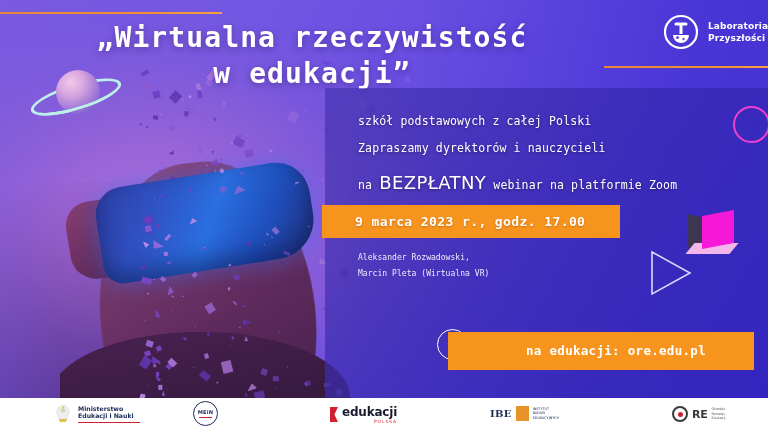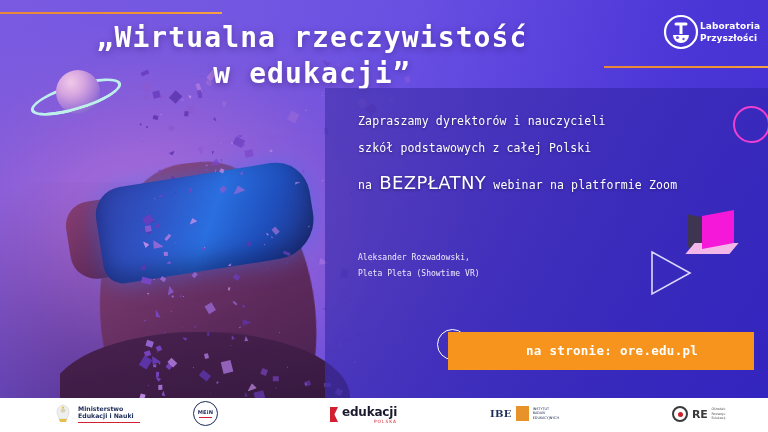--- a/index.html
+++ b/index.html
@@ -128,21 +128,21 @@
   .title{
     position:absolute;left:62px;top:20px;width:500px;
     text-align:center;
     color:#ffffff;
     font-size:28px;line-height:1.28;
     font-weight:700;letter-spacing:1.1px;
     text-shadow:0 2px 7px rgba(40,10,80,.4);
   }
 
   
-  .lab-logo{position:absolute;left:662px;top:8px;width:104px;height:48px;display:flex;align-items:center;}
+  .lab-logo{position:absolute;left:662px;top:8px;width:104px;height:48px;display:flex;align-items:center;gap:8px;}
   .lab-mark{position:relative;width:38px;height:38px;flex:none;}
   .lab-text{
     color:#ffffff;font-family:"DejaVu Sans","Liberation Sans",sans-serif;
     font-size:9px;font-weight:700;line-height:1.35;letter-spacing:.1px;
   }
 
   
   .panel{
     position:absolute;left:325px;top:88px;width:443px;height:311px;
     background:linear-gradient(125deg, rgba(64,48,170,.60) 0%, rgba(60,44,175,.72) 35%, rgba(54,40,185,.88) 70%, rgba(50,36,190,.95) 100%);
@@ -526,36 +526,39 @@
   <div class="cube">
     <div class="cube-side"></div>
     <div class="cube-bottom"></div>
     <div class="cube-front"></div>
   </div>
   <svg class="triangle-outline" style="position:absolute;left:648px;top:248px;width:46px;height:50px;">
     <polygon points="4,4 42,25 4,46" fill="none" stroke="#dcd6ff" stroke-width="1.6"></polygon>
   </svg>
 
   <div class="lead">
+    <div>szkół podstawowych z całej Polski</div>
     <div>Zapraszamy dyrektorów i nauczycieli</div>
-    <div>szkół podstawowych z całej Polski</div>
     <div>
       <span>na </span><span class="free">BEZPŁATNY</span><span> webinar na platformie Zoom</span>
     </div>
   </div>
 
+  <div class="date-banner">
+    <span>9 marca 2023 r., godz. 17.00</span>
+  </div>
 
   <div class="hosts">
     <div>Aleksander Rozwadowski,</div>
-    <div>Pleta Pleta (Showtime VR)</div>
+    <div>Marcin Pleta (Wirtualna VR)</div>
   </div>
 
   <div class="reg-circle"></div>
   <div class="reg-banner">
-    <div class="l2">na stronie: ore.edu.pl</div>
+    <div class="l2">na edukacji: ore.edu.pl</div>
   </div>
 
   <div class="footer">
 
     <div class="flogo f-men">
       <svg width="22" height="22" viewBox="0 0 22 22" aria-hidden="true">
         <path d="M11 2 C7 3 5 6 5 9 c0 3 2 5 2 7 h8 c0-2 2-4 2-7 0-3-2-6-6-7z" fill="#efefef" stroke="#c9c9c9" stroke-width=".5"></path>
         <path d="M9 6 q2-1 4 0 q1 2 0 3 q-2 1-4 0 q-1-1 0-3z" fill="#d8d4b8"></path>
         <circle cx="11" cy="4.6" r="1.1" fill="#e2c04a"></circle>
         <path d="M7 16 h8 l-1 3 H8z" fill="#e2c04a"></path>

